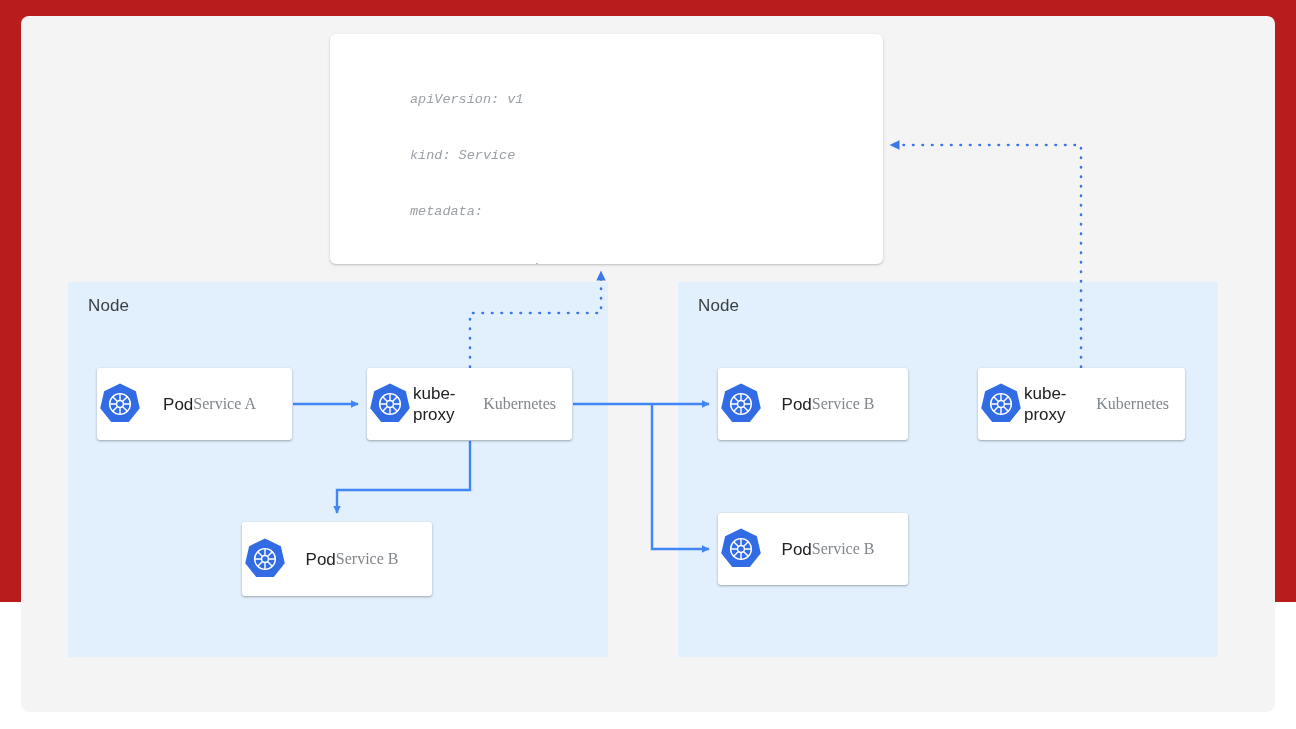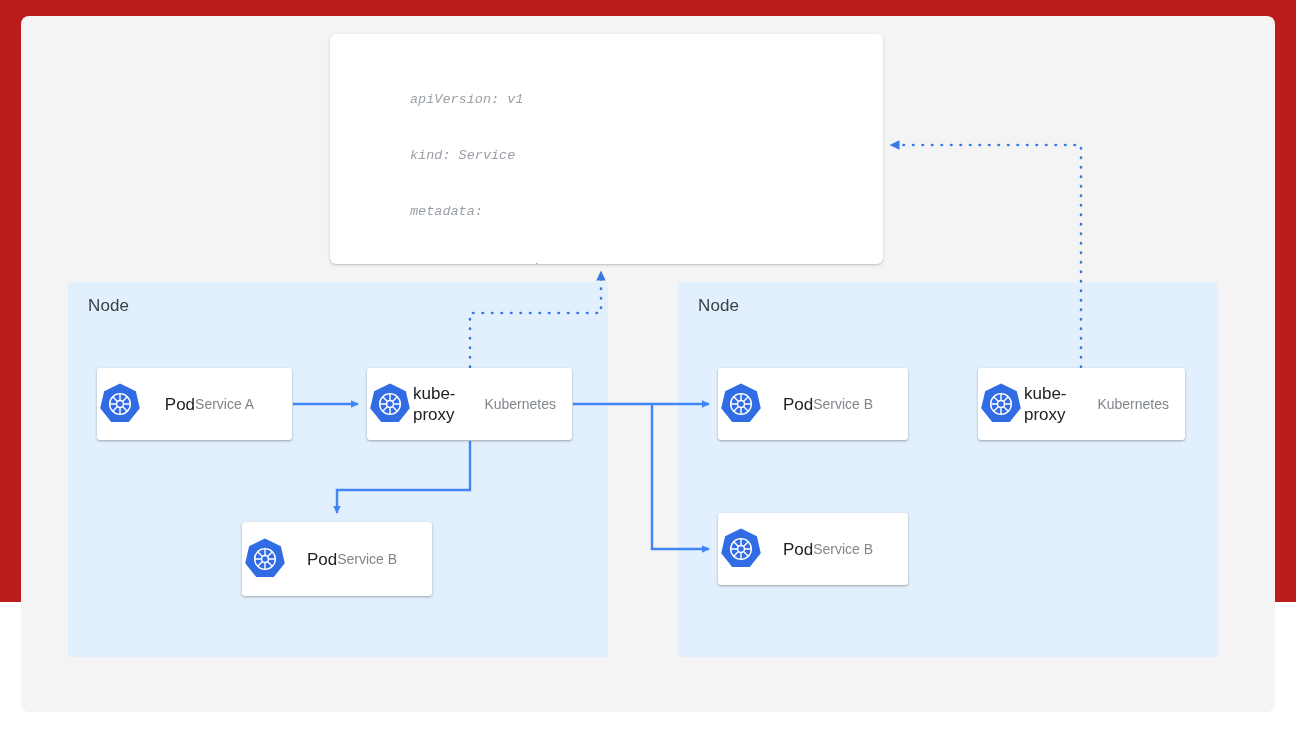--- a/index.html
+++ b/index.html
@@ -98,24 +98,24 @@
     align-items: center;
     padding-right: 16px;
   }
   .entity-title {
     font-size: 17px;
     color: #202124;
     line-height: 21px;
     font-family: "Liberation Sans", sans-serif;
   }
   .entity-sub {
-    font-size: 14px;
+    font-size: 16px;
     color: #80868b;
     line-height: 20px;
-    font-family: Liberation Sans, sans-serif;
+    font-family: Liberation Serif, serif;
   }
 
   
   #card-pod-service-a      { left: 97px;  top: 368px; width: 195px; height: 72px; }
   #card-kube-proxy-left    { left: 367px; top: 368px; width: 205px; height: 72px; }
   #card-pod-service-b-left { left: 242px; top: 522px; width: 190px; height: 74px; }
   #card-pod-service-b-r1   { left: 718px; top: 368px; width: 190px; height: 72px; }
   #card-pod-service-b-r2   { left: 718px; top: 513px; width: 190px; height: 72px; }
   #card-kube-proxy-right   { left: 978px; top: 368px; width: 207px; height: 72px; }
 

